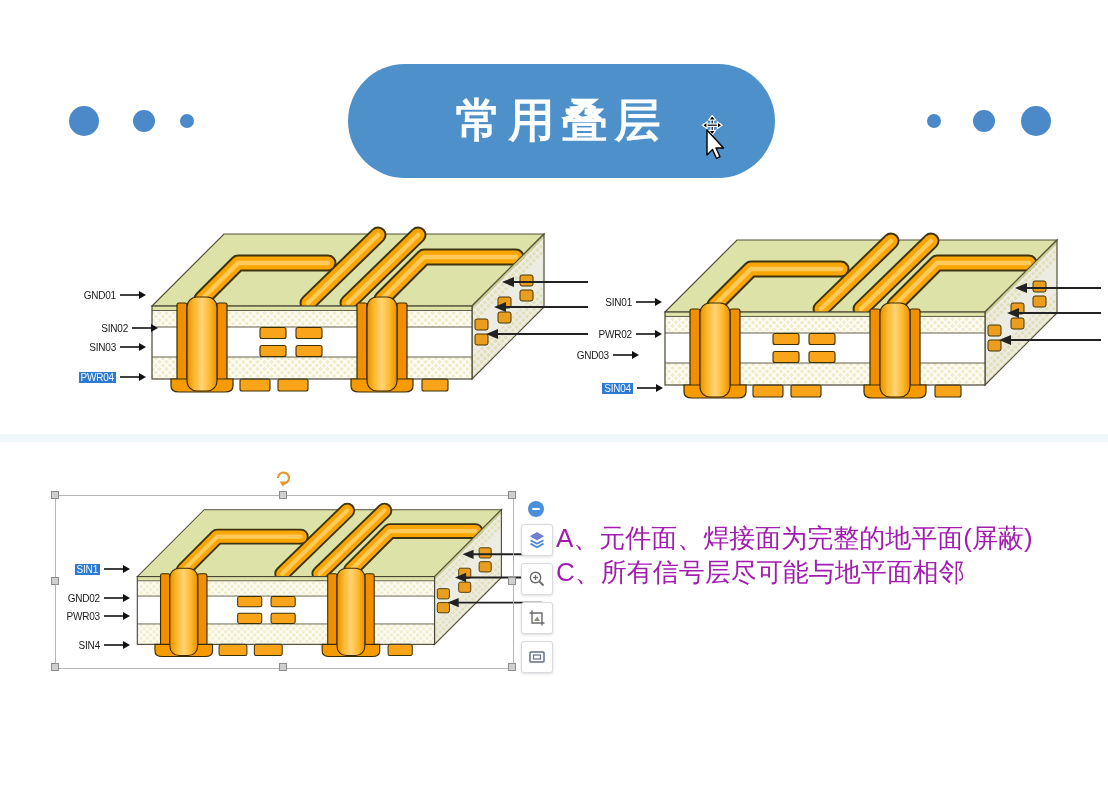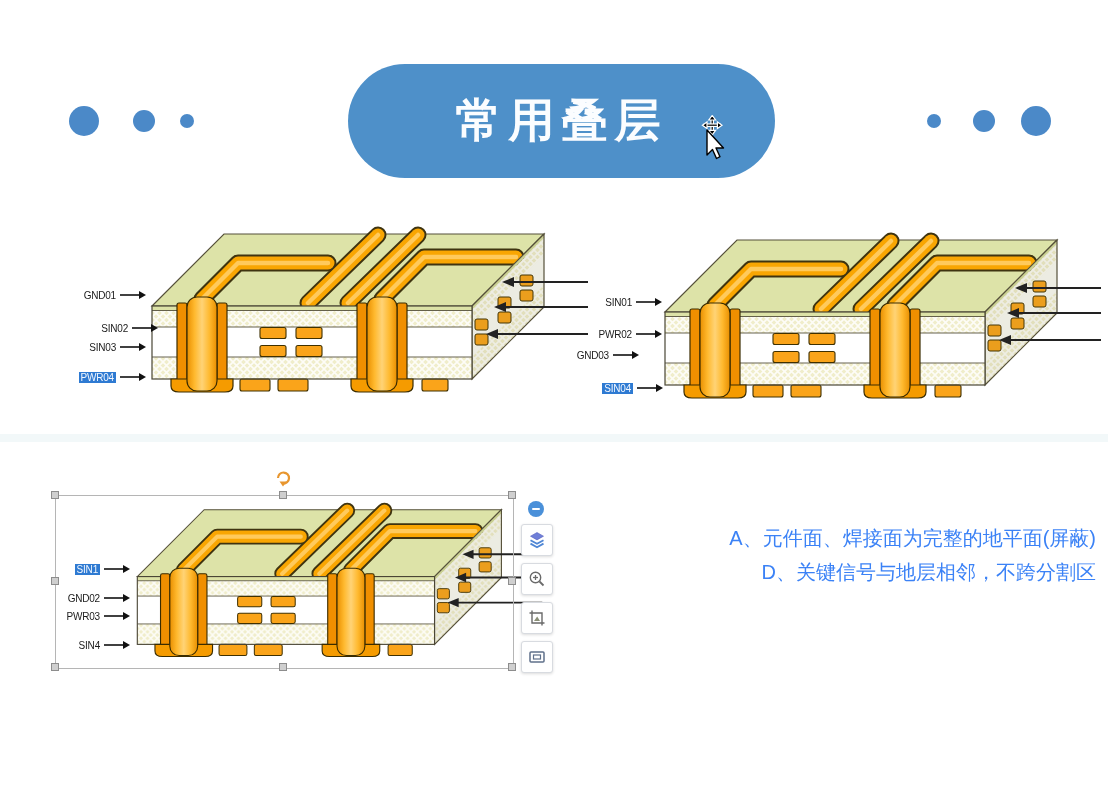--- a/index.html
+++ b/index.html
@@ -18,22 +18,22 @@
   .lrow{position:absolute;display:flex;align-items:flex-start;justify-content:flex-end;gap:4px;
     width:126px;height:18px;font-size:10px;font-weight:500;color:#1b1b1b;letter-spacing:-0.2px;}
   .lrow .hl{background:#2e7ad2;color:#f2f7ff;padding:0 2px;}
   
   .selrect{position:absolute;left:55px;top:495px;width:457px;height:172px;border:1px solid #b5b5b5;}
   .hdl{position:absolute;width:8px;height:8px;background:#cfcfcf;border:1px solid #8d8d8d;box-sizing:border-box;}
   
   .tbtn{position:absolute;width:30px;height:30px;background:#fff;border:1px solid #d8dbe0;border-radius:3px;
     box-shadow:0 1px 3px rgba(0,0,0,.14);display:flex;align-items:center;justify-content:center;cursor:pointer;}
   
-  .notes{position:absolute;left:556px;top:522px;width:540px;color:#3b82f6;
-    font-size:20px;line-height:33.5px;font-weight:500;white-space:nowrap;text-align:right;}
+  .notes{position:absolute;left:556px;top:522px;width:540px;color:#a21caf;
+    font-size:26px;line-height:33.5px;font-weight:500;white-space:nowrap;}
 </style>
 </head>
 <body>
 
 <svg width="0" height="0" style="position:absolute" aria-hidden="true">
   <defs>
     <pattern id="hatch" width="7" height="7" patternUnits="userSpaceOnUse">
       <path d="M0,0 L7,7 M7,0 L0,7" stroke="#ffffff" stroke-width="1.6" opacity="0.85"></path>
     </pattern>
     <linearGradient id="barrel" x1="0" y1="0" x2="1" y2="0">
@@ -281,21 +281,21 @@
 </div>
 <div class="tbtn" style="left:521px;top:641px">
   <svg width="18" height="18" viewBox="0 0 18 18">
     <rect x="2" y="4" width="14" height="10" rx="1" fill="none" stroke="#5f708a" stroke-width="1.5"></rect>
     <rect x="5.5" y="7" width="7" height="4" fill="none" stroke="#5f708a" stroke-width="1.2"></rect>
   </svg>
 </div>
 
 <div class="notes">
   <div>A、元件面、焊接面为完整的地平面(屏蔽)</div>
-  <div>D、关键信号与地层相邻，不跨分割区</div>
+  <div>C、所有信号层尽可能与地平面相邻</div>
 </div>
 
 <svg class="abs" style="left:692px;top:115px" width="40" height="46" viewBox="0 0 40 46">
   <g stroke="#fff" stroke-width="1.2" fill="#000">
     <rect x="19" y="3" width="2.4" height="14"></rect>
     <rect x="12.2" y="9" width="16" height="2.4"></rect>
     <polygon points="16.8,5 23.6,5 20.2,0.5"></polygon>
     <polygon points="16.8,15.4 23.6,15.4 20.2,19.9"></polygon>
     <polygon points="15,6.9 15,13.5 10.4,10.2"></polygon>
     <polygon points="25.4,6.9 25.4,13.5 30,10.2"></polygon>

